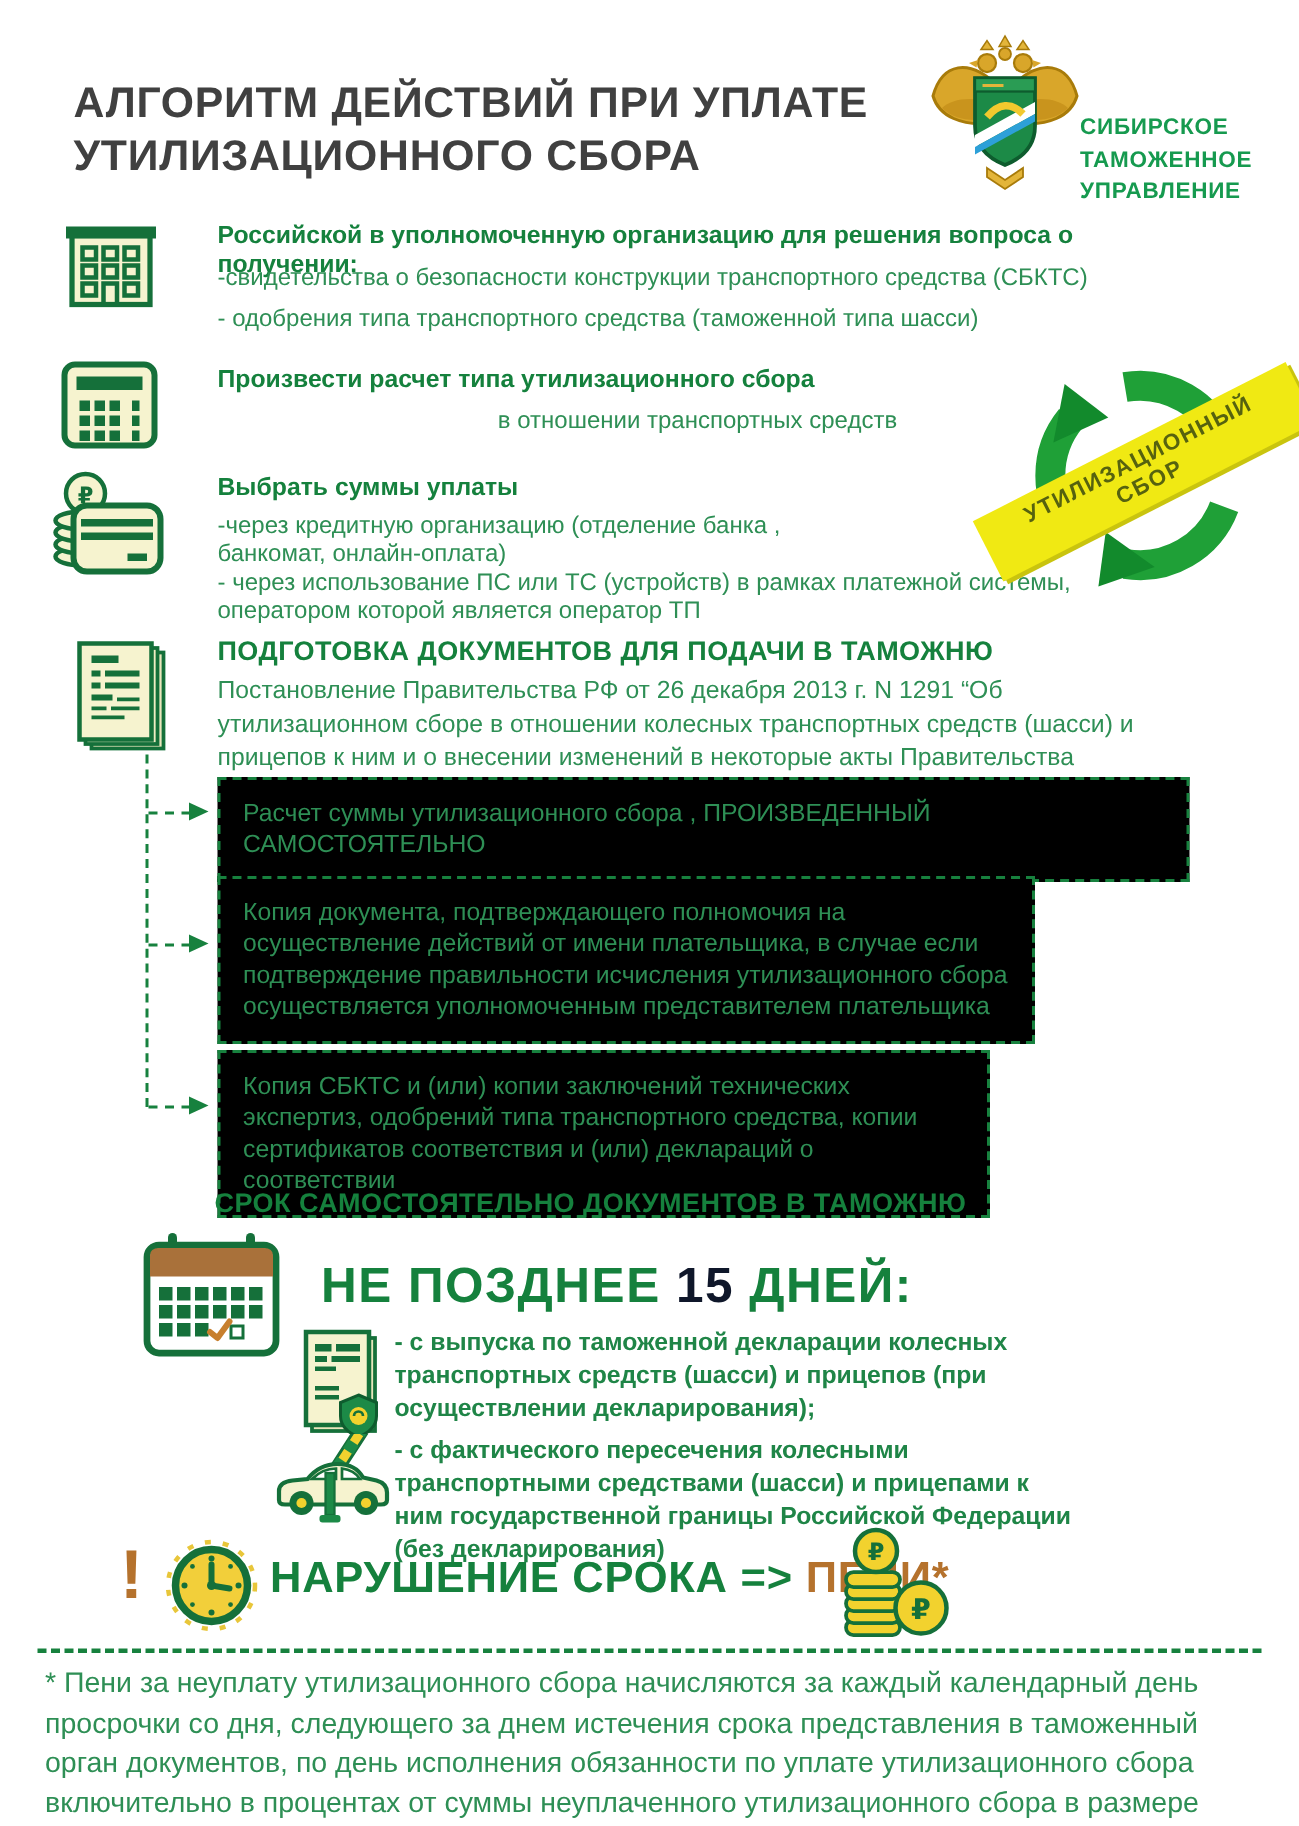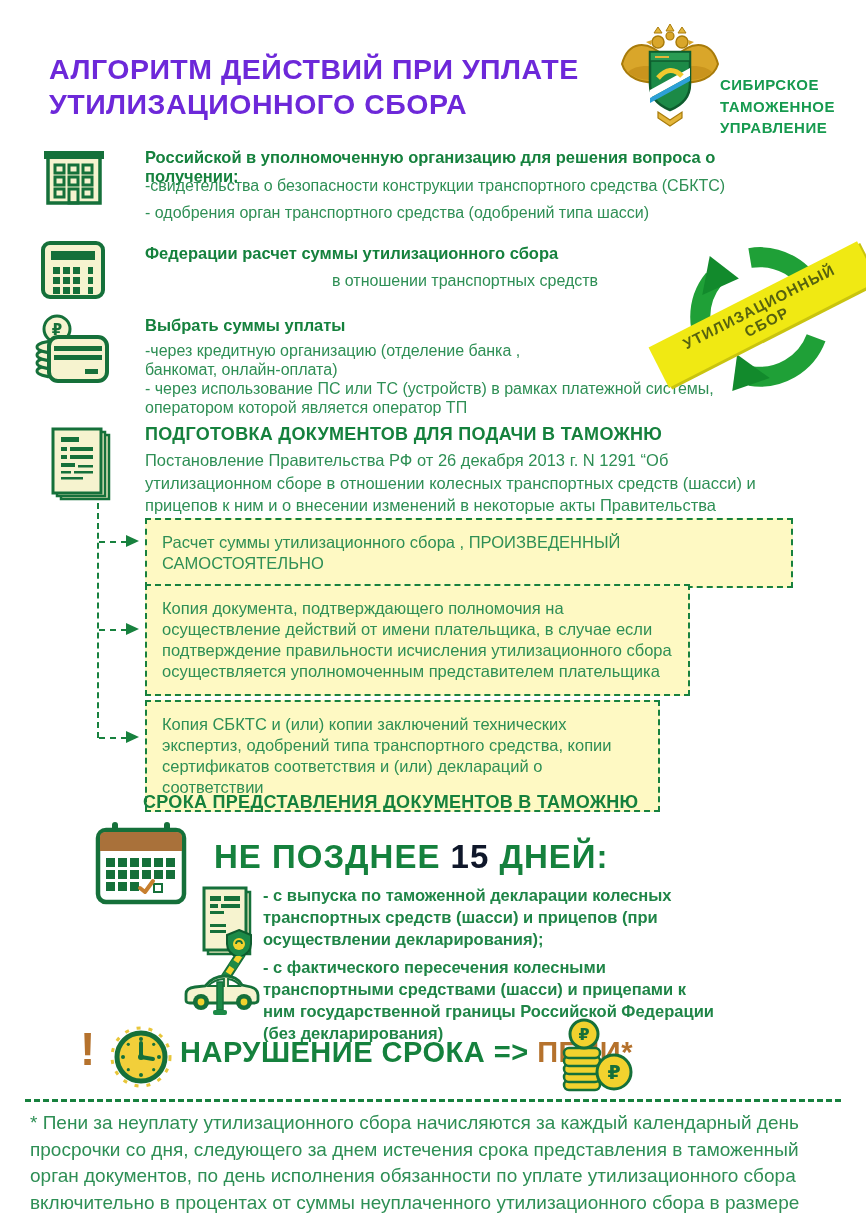--- a/index.html
+++ b/index.html
@@ -4,30 +4,30 @@
 <style>
   html,body{margin:0;padding:0;}
   body{
     width:866px;height:1217px;position:relative;background:#ffffff;
     font-family:"Liberation Sans","DejaVu Sans",sans-serif;overflow:hidden;
     color:#2e8f55;
   }
   .abs{position:absolute;}
   .pre{white-space:pre-line;}
   .title{
-    font-size:28.5px;font-weight:bold;line-height:35px;color:#6d28d9;letter-spacing:.5px;
+    font-size:28.5px;font-weight:bold;line-height:35px;color:#404040;letter-spacing:.5px;
   }
   .org-name{font-size:15px;font-weight:bold;line-height:21.5px;color:#169a4f;letter-spacing:.5px;}
   .step-title{font-size:16.5px;font-weight:bold;color:#15813d;}
   .step-line{font-size:16px;color:#2e8f55;line-height:18.5px;}
   .caps-heading{font-size:18px;font-weight:bold;color:#15813d;letter-spacing:.3px;}
   .para{font-size:16.5px;line-height:22.5px;color:#2e8f55;}
   .dashed-box{
     border:2.5px dashed #17813e;color:#2e8f55;font-size:16.5px;line-height:21px;
-    padding:12px 15px;box-sizing:border-box;background:#fef9c3;
+    padding:12px 15px;box-sizing:border-box;background:#000000;
   }
   .connector-v{border-left:2.5px dashed #17813e;width:0;}
   .connector-h{border-top:2.5px dashed #17813e;height:0;}
   .arrow-right{
     width:0;height:0;border-top:6.5px solid transparent;border-bottom:6.5px solid transparent;
     border-left:13px solid #17813e;
   }
   .headline{font-size:33px;font-weight:bold;color:#15813d;letter-spacing:1px;white-space:nowrap;}
   .headline .num{color:#0f172a;}
   .bullet{font-size:16.5px;font-weight:bold;color:#1f8547;line-height:22px;}
@@ -91,21 +91,21 @@
         <rect x="27" y="29" width="9" height="8"></rect>
         <rect x="41" y="29" width="9" height="8"></rect>
       <rect x="13" y="41" width="9" height="8"></rect>
         <rect x="41" y="41" width="9" height="8"></rect>
       <rect x="27" y="41" width="9" height="14"></rect>
     </g>
   </svg>
 </div>
 <div class="abs step-title" style="left:145px;top:148px;width:620px;">Российской в уполномоченную организацию для решения вопроса о получении:</div>
 <div class="abs step-line" style="left:145px;top:177px;width:640px;">-свидетельства о безопасности конструкции транспортного средства (СБКТС)</div>
-<div class="abs step-line" style="left:145px;top:204px;width:640px;">- одобрения орган транспортного средства (одобрений типа шасси)</div>
+<div class="abs step-line" style="left:145px;top:204px;width:640px;">- одобрения типа транспортного средства (таможенной типа шасси)</div>
 
 <div class="abs" style="left:40px;top:240px;">
   <svg width="66" height="60" viewBox="0 0 66 60">
     <rect x="3" y="3" width="60" height="54" rx="7" fill="#f6f3cf" stroke="#15703a" stroke-width="4"></rect>
     <rect x="11" y="11" width="44" height="9" fill="#15703a"></rect>
     <g fill="#15703a">
       <rect x="13" y="27" width="7" height="7"></rect>
         <rect x="23" y="27" width="7" height="7"></rect>
         <rect x="33" y="27" width="7" height="7"></rect>
         <rect x="48" y="27" width="5" height="7"></rect>
@@ -113,21 +113,21 @@
         <rect x="23" y="37" width="7" height="7"></rect>
         <rect x="33" y="37" width="7" height="7"></rect>
         <rect x="48" y="37" width="5" height="7"></rect>
       <rect x="13" y="47" width="7" height="7"></rect>
         <rect x="23" y="47" width="7" height="7"></rect>
         <rect x="33" y="47" width="7" height="7"></rect>
         <rect x="48" y="47" width="5" height="7"></rect>
     </g>
   </svg>
 </div>
-<div class="abs step-title" style="left:145px;top:244px;width:620px;">Федерации расчет суммы утилизационного сбора</div>
+<div class="abs step-title" style="left:145px;top:244px;width:620px;">Произвести расчет типа утилизационного сбора</div>
 <div class="abs step-line" style="left:145px;top:272px;width:640px;text-align:center;">в отношении транспортных средств</div>
 
 <div class="abs" style="left:33px;top:313px;">
   <svg width="78" height="72" viewBox="0 0 78 72">
     <g fill="#f6f3cf" stroke="#15703a" stroke-width="3">
       <ellipse cx="22" cy="58" rx="18" ry="6"></ellipse>
       <ellipse cx="22" cy="50" rx="18" ry="6"></ellipse>
       <ellipse cx="22" cy="42" rx="18" ry="6"></ellipse>
       <ellipse cx="22" cy="34" rx="18" ry="6"></ellipse>
       <circle cx="24" cy="16" r="13"></circle>
@@ -199,21 +199,21 @@
 <div class="abs arrow-right" style="left:126px;top:535px;"></div>
 <div class="abs connector-h" style="left:99px;top:629px;width:28px;"></div>
 <div class="abs arrow-right" style="left:126px;top:623px;"></div>
 <div class="abs connector-h" style="left:99px;top:737px;width:28px;"></div>
 <div class="abs arrow-right" style="left:126px;top:731px;"></div>
 
 <div class="abs dashed-box" style="left:145px;top:518px;width:648px;">Расчет суммы утилизационного сбора , ПРОИЗВЕДЕННЫЙ САМОСТОЯТЕЛЬНО</div>
 <div class="abs dashed-box" style="left:145px;top:584px;width:545px;">Копия документа, подтверждающего полномочия на осуществление действий от имени плательщика, в случае если подтверждение правильности исчисления утилизационного сбора осуществляется уполномоченным представителем плательщика</div>
 <div class="abs dashed-box" style="left:145px;top:700px;width:515px;">Копия СБКТС и (или) копии заключений технических экспертиз, одобрений типа транспортного средства, копии сертификатов соответствия и (или) деклараций о соответствии</div>
 
-<div class="abs caps-heading" style="left:143px;top:792px;width:600px;">СРОКА ПРЕДСТАВЛЕНИЯ ДОКУМЕНТОВ В ТАМОЖНЮ</div>
+<div class="abs caps-heading" style="left:143px;top:792px;width:600px;">СРОК САМОСТОЯТЕЛЬНО ДОКУМЕНТОВ В ТАМОЖНЮ</div>
 
 <div class="abs" style="left:92px;top:820px;">
   <svg width="98" height="90" viewBox="0 0 98 90">
     <rect x="20" y="2" width="6" height="16" rx="3" fill="#15703a"></rect>
     <rect x="72" y="2" width="6" height="16" rx="3" fill="#15703a"></rect>
     <rect x="6" y="10" width="86" height="72" rx="8" fill="#ffffff" stroke="#15703a" stroke-width="4.5"></rect>
     <path d="M8,17 q0,-5 6,-5 h70 q6,0 6,5 v14 H8 z" fill="#a9713a"></path>
     <g fill="#15703a">
       <rect x="14" y="38" width="9" height="9"></rect>
         <rect x="26" y="38" width="9" height="9"></rect>

